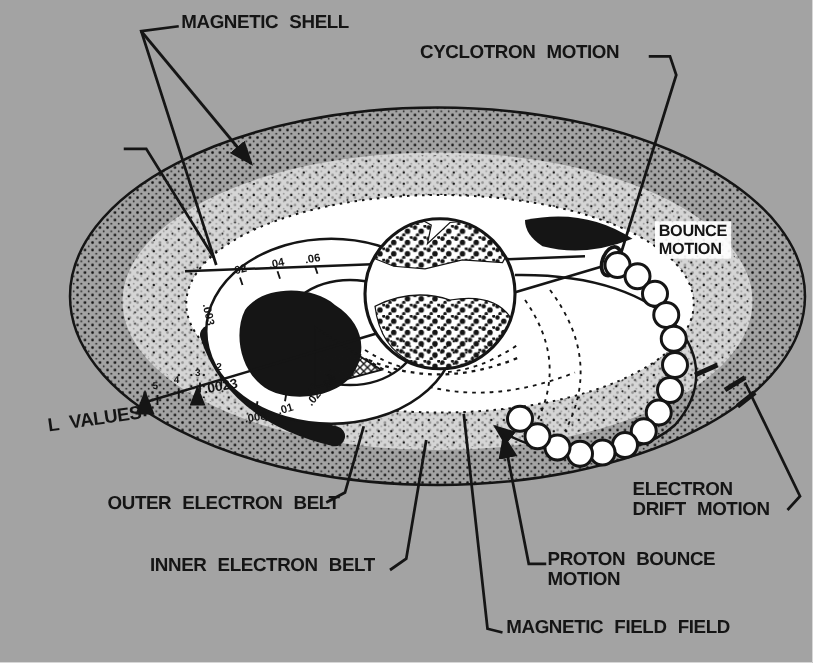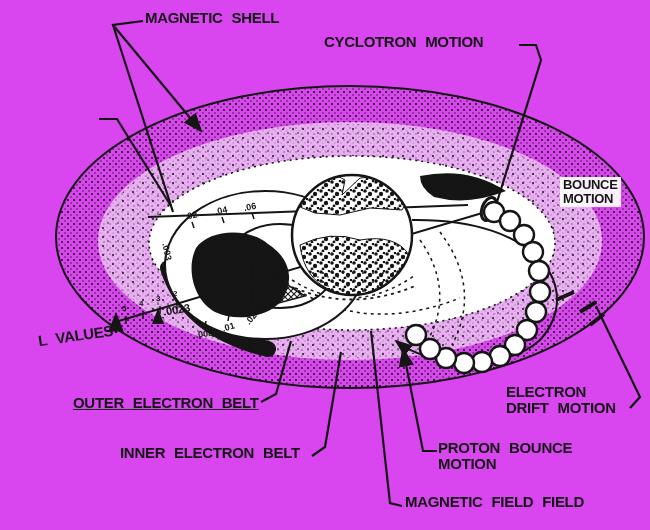--- a/index.html
+++ b/index.html
@@ -1,16 +1,16 @@
 <!DOCTYPE html>
 <html><head>
 <meta charset="utf-8">
 <style>
   html,body{margin:0;padding:0;background:#fff;}
-  #stage{position:relative;width:650px;height:530px;background:#d946ef;overflow:hidden;
+  #stage{position:relative;width:650px;height:530px;background:#a3a3a3;overflow:hidden;
          font-family:"Liberation Sans", sans-serif;}
   svg{position:absolute;left:0;top:0;}
   .lbl{position:absolute;color:#151515;font-weight:700;font-size:15px;line-height:1.08;
        letter-spacing:-0.3px;word-spacing:5px;white-space:nowrap;}
   .lbl span{display:block;}
   .halo{background:rgba(255,255,255,0.92);padding:1px 3px;}
   .num{position:absolute;color:#151515;font-weight:700;font-size:9px;letter-spacing:0;
        white-space:nowrap;transform-origin:left top;}
   .big{font-size:11px;}
   .tick{font-size:8px;}
@@ -138,35 +138,35 @@
     <path d="M630,408 L640,397 L596,306"></path>
     <path d="M437,451 L423,451 L403,349" marker-end="url(#arr)"></path>
     <path d="M402,506 L390,503 L371,331"></path>
   </g>
 </svg>
 
 <div class="lbl" style="left:145px;top:10px;">
   <span>MAGNETIC SHELL</span>
 </div>
 
-<div class="lbl" style="left:324px;top:34px;">
+<div class="lbl" style="left:336px;top:34px;">
   <span>CYCLOTRON MOTION</span>
 </div>
 
 
-<div class="lbl halo" style="left:524px;top:177px;font-size:13px;margin-left:36px;">
+<div class="lbl halo" style="left:524px;top:177px;font-size:13px;">
   <span>BOUNCE</span>
   <span>MOTION</span>
 </div>
 
 <div class="lbl" style="left:38px;top:328px;transform:rotate(-8deg);">
   <span>L VALUES</span>
 </div>
 
-<div class="lbl" style="left:73px;top:395px;text-decoration:underline;">
+<div class="lbl" style="left:86px;top:395px;">
   <span>OUTER ELECTRON BELT</span>
 </div>
 
 <div class="lbl" style="left:120px;top:445px;">
   <span>INNER ELECTRON BELT</span>
 </div>
 
 <div class="lbl" style="left:506px;top:384px;">
   <span>ELECTRON</span>
   <span>DRIFT MOTION</span>

